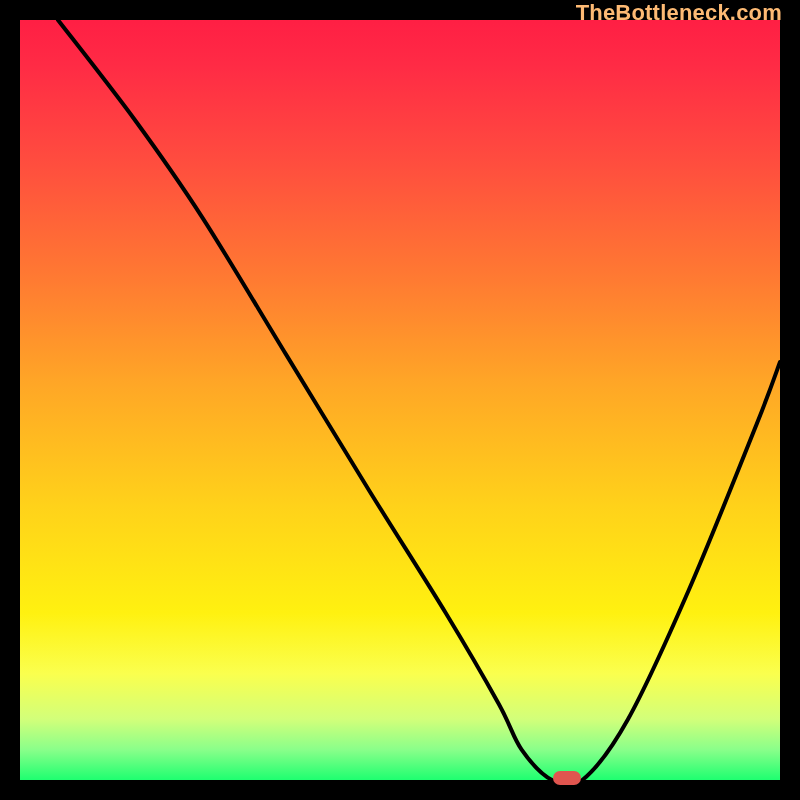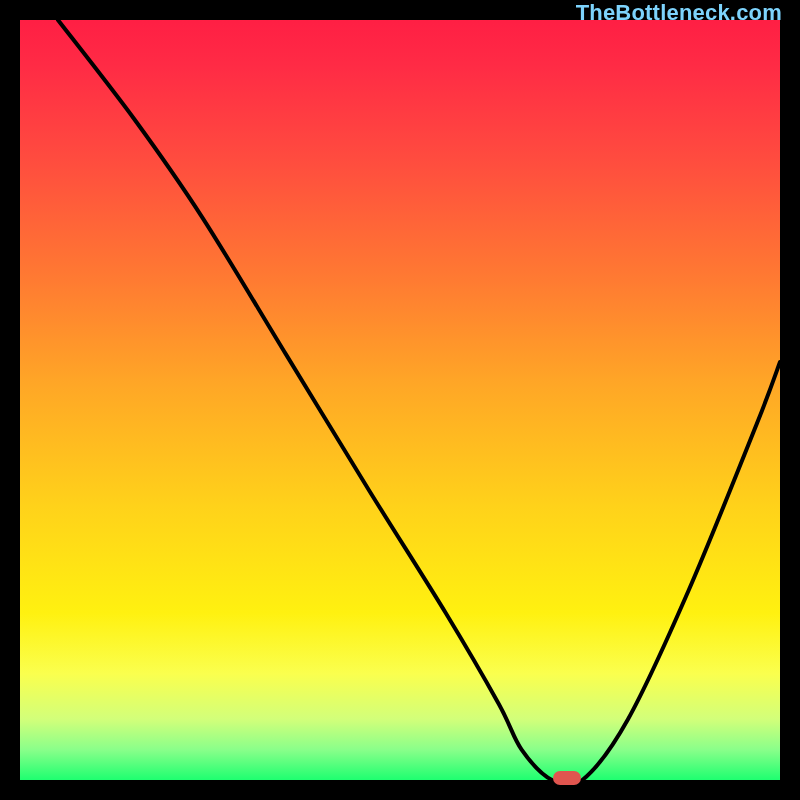--- a/index.html
+++ b/index.html
@@ -33,21 +33,21 @@
       #faff4e 86%,
       #d2ff7a 92%,
       #8aff8a 96%,
       #1eff70 100%
     );
   }
   .watermark {
     position: absolute;
     top: 0;
     right: 18px;
-    color: #7dd3fc;
+    color: #fdba74;
     font-family: Arial, Helvetica, sans-serif;
     font-size: 22px;
     font-weight: 600;
     letter-spacing: 0.2px;
     user-select: none;
   }
   svg.curve {
     position: absolute;
     left: 0;
     top: 0;

